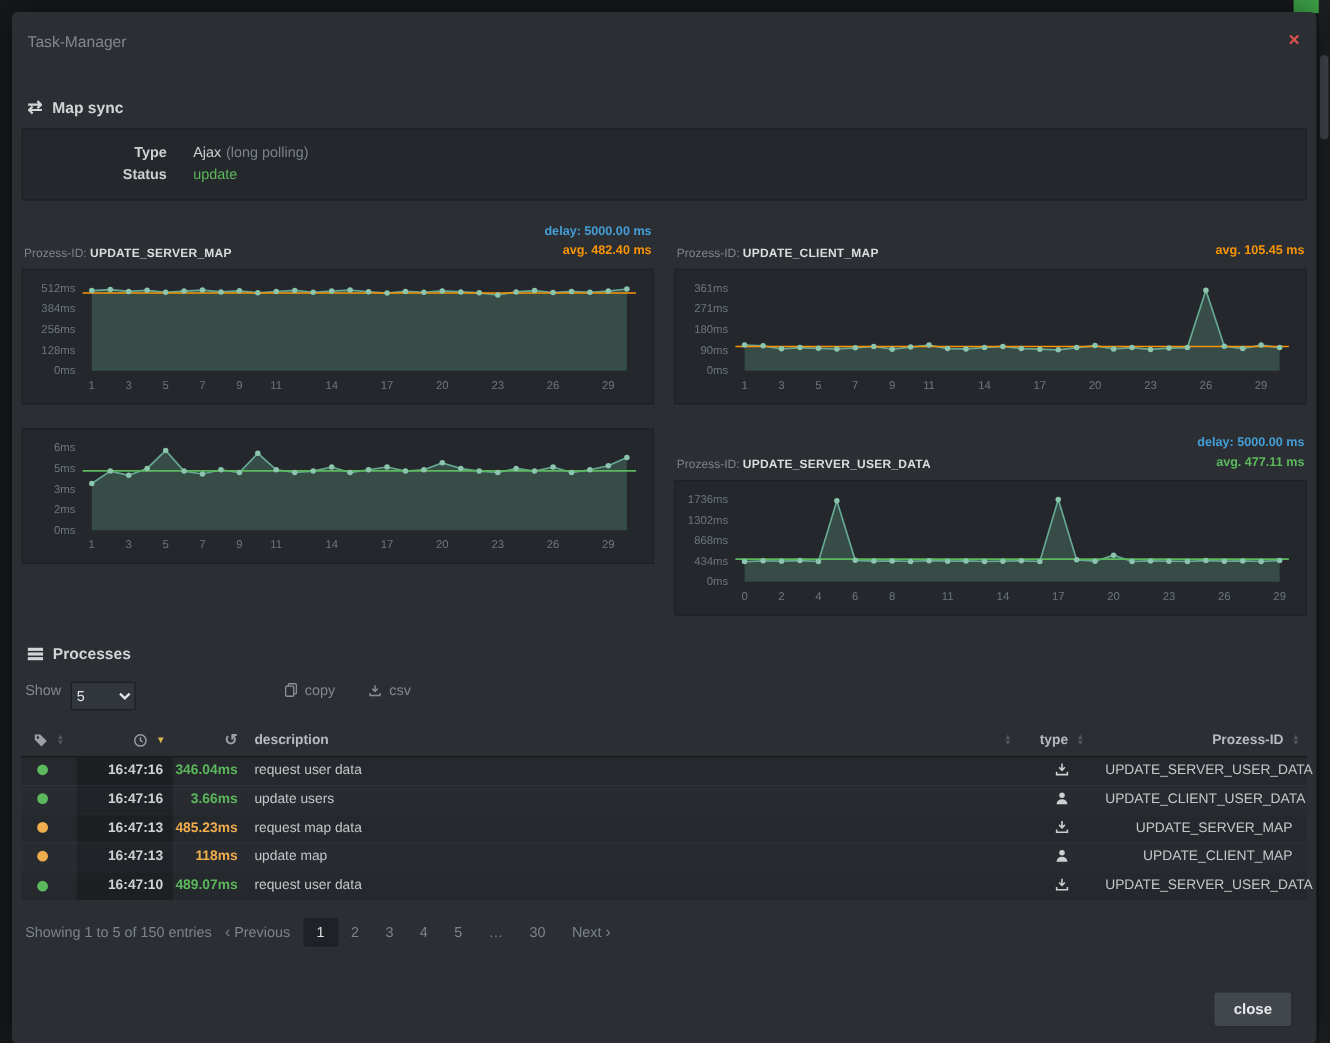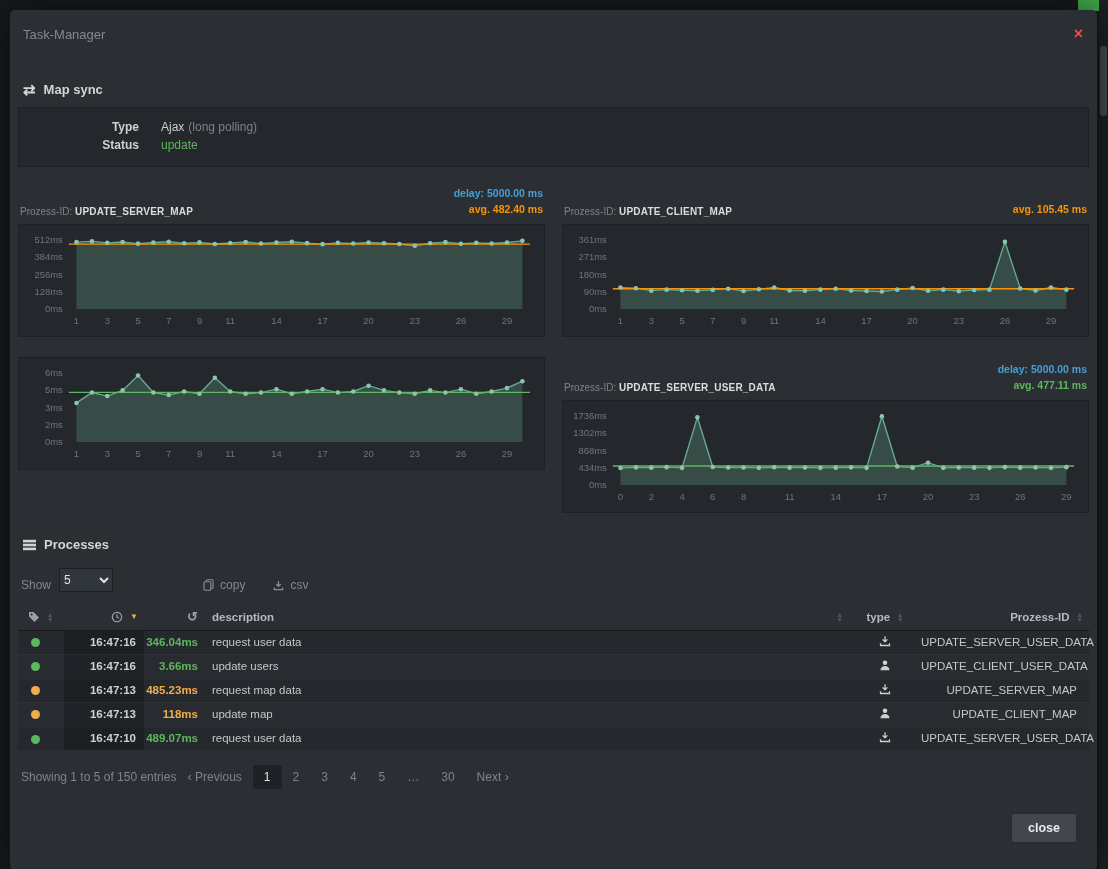--- a/index.html
+++ b/index.html
@@ -34,25 +34,25 @@
   .chart-head{display:flex;justify-content:space-between;align-items:flex-end;min-height:36px;margin-bottom:7px;padding:0 2px}
   .chart-title{font-size:10px;color:#7d848a}
   .chart-title b{color:#dadcdd;font-weight:bold;letter-spacing:.2px}
   .chart-stats{text-align:right;font-size:10.5px;font-weight:bold;line-height:16px}
   .stat-delay{color:#459fd6}
   .chart-panel{height:113px}
   .chart-svg{display:block;width:100%;height:111px}
   .chart-svg text{font-size:9.5px;fill:#6d767c}
 
   
-  .tm-controls{display:flex;align-items:flex-end;margin:16px 3px 0}
+  .tm-controls{display:flex;align-items:flex-start;margin:16px 3px 0}
   .show-label{color:#81888d;font-size:12px}
   .page-size{margin:0 8px;width:54px;height:24px;background:#31363c;color:#e0e2e3;border:1px solid #1c1f22;font-size:12px;font-family:inherit}
   .btn-flat{display:inline-flex;align-items:center;gap:6px;background:none;border:none;color:#81888d;font-size:12px;font-family:inherit;cursor:pointer}
-  .copy-btn{margin-left:82px}
+  .copy-btn{margin-left:116px}
   .csv-btn{margin-left:28px}
   .search-wrap{margin-left:auto;display:flex;align-items:center}
   .search-label{color:#81888d;font-size:12px;margin-right:8px}
   .search-input{width:150px;height:22px;background:#1e2226;border:1px solid #15181b;color:#d3d6d8;padding:0 6px;font-size:12px;font-family:inherit}
 
   
   .proc-table{width:100%;border-collapse:collapse;margin-top:12px;font-size:11.5px;table-layout:fixed}
   .c-dot{width:46px}.c-time{width:80px}.c-dur{width:60px}.c-type{width:72px}.c-pid{width:168px}
   .proc-table th{height:26px;font-weight:bold;color:#b6bbbf;border-bottom:1px solid #17191c}
   .th-flex{display:flex;align-items:center}
@@ -76,21 +76,21 @@
 
   
   .table-footer{display:flex;justify-content:flex-start;align-items:center;margin-top:14px;padding:0 3px}
   .summary{color:#7d848a;font-size:12px}
   .pagination{display:flex;align-items:center}
   .page-item{padding:5px 11px;color:#7d848a;font-size:12px;cursor:pointer}
   .page-item.active{background:#1e2226;color:#e0e2e3;border-radius:2px}
   .page-item.disabled{cursor:default}
   .pg-arrow{font-size:13px}
 
-  .modal-footer{position:absolute;left:0;right:0;bottom:13px;height:56px}
+  .modal-footer{position:absolute;left:0;right:0;bottom:0;height:56px}
   .close-btn{position:absolute;right:20px;bottom:14px;background:#41474d;border:1px solid #282c30;border-radius:3px;color:#e8eaeb;font-size:12.5px;font-weight:bold;padding:7px 16px;font-family:inherit;cursor:pointer}
 </style>
 </head>
 <body>
 
 <div class="scroll-track">
   <div class="scroll-thumb"></div>
 </div>
 <div class="green-corner"></div>
 

